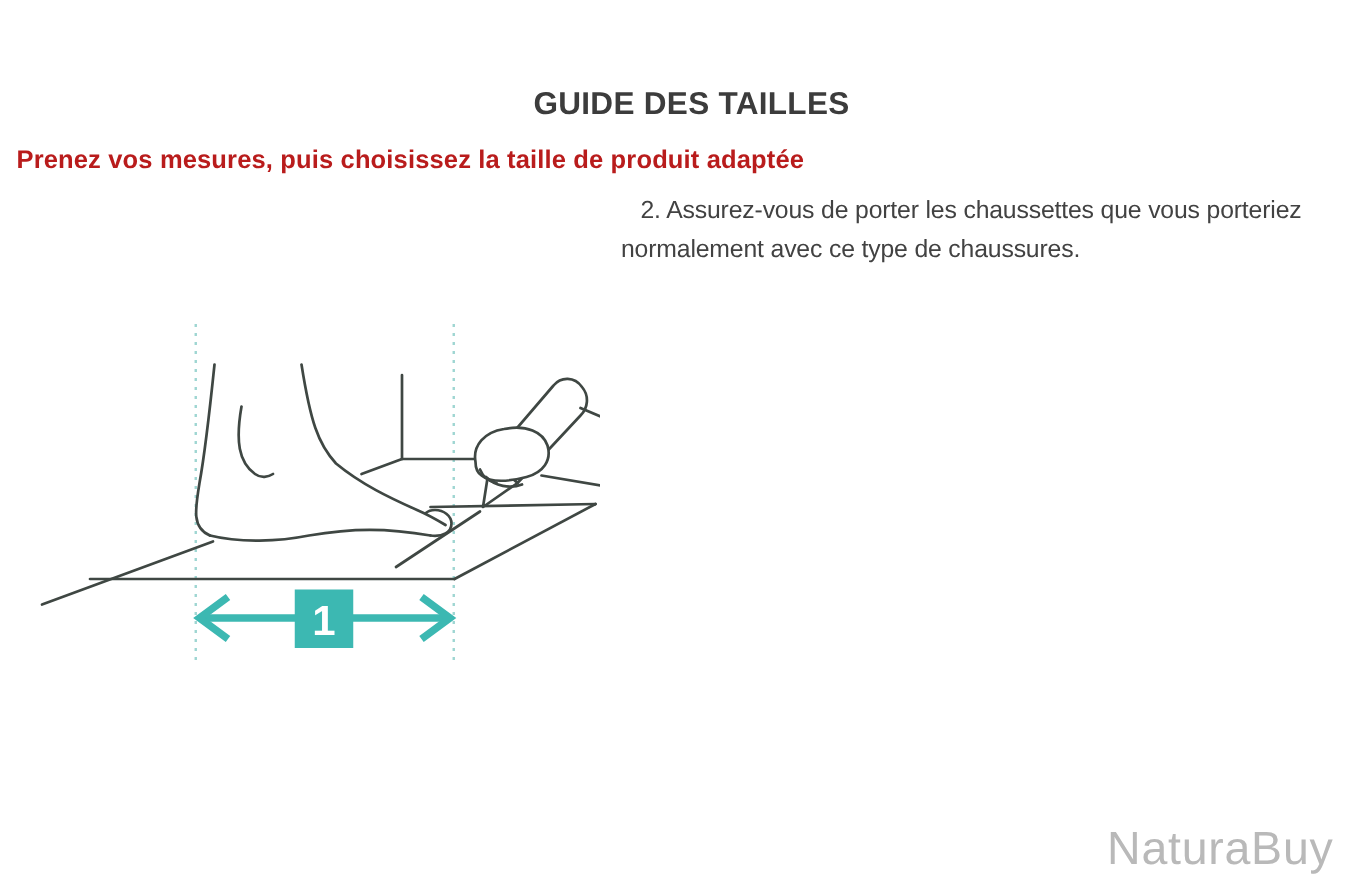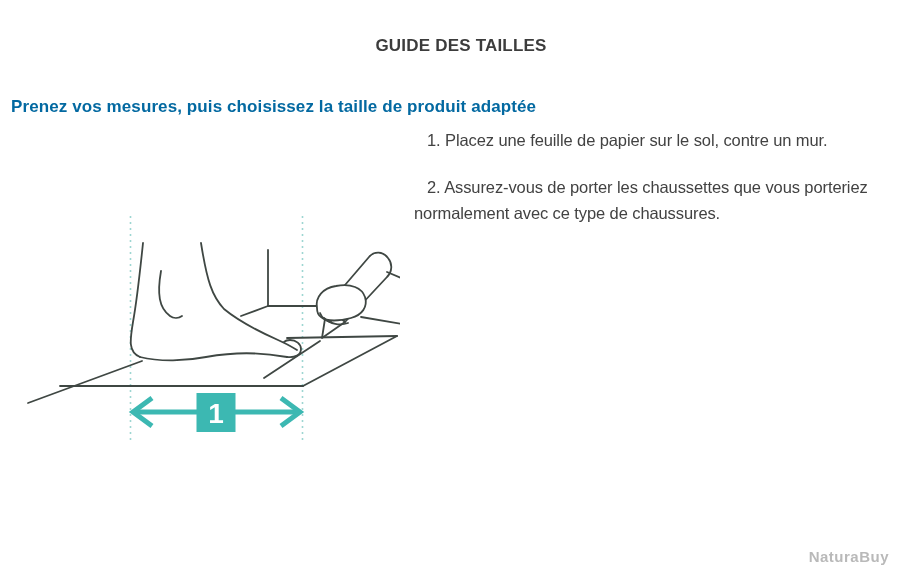--- a/index.html
+++ b/index.html
@@ -3,27 +3,27 @@
 <meta charset="utf-8">
 <style>
   html,body{margin:0;padding:0;}
   body{
     width:902px;height:585px;position:relative;overflow:hidden;
     background:#ffffff;
     font-family:"Liberation Sans","DejaVu Sans",sans-serif;
     color:var(--text,#424242);
   }
   .page-title{
-    position:absolute;top:25px;left:0;width:100%;box-sizing:border-box;
+    position:absolute;top:44px;left:0;width:100%;box-sizing:border-box;
     padding-left:20px;text-align:center;
-    font-size:17px;font-weight:bold;color:#3c3c3c;letter-spacing:.2px;
+    font-size:21px;font-weight:bold;color:#3c3c3c;letter-spacing:.2px;
   }
   .page-subtitle{
     position:absolute;top:83px;left:11px;
-    font-size:17px;font-weight:bold;color:#0369a1;letter-spacing:.1px;
+    font-size:17px;font-weight:bold;color:#b91c1c;letter-spacing:.1px;
   }
   .instructions{
     position:absolute;left:414px;top:127px;width:486px;
     font-size:16.5px;line-height:26px;color:var(--text,#424242);
   }
   .instructions p{
     margin:0 0 21px 0;text-indent:13px;letter-spacing:-0.1px;
   }
   .illustration{
     position:absolute;left:10px;top:125px;width:390px;height:390px;
@@ -33,21 +33,21 @@
   .white-fill{fill:#ffffff;}
   .silhouette{fill:#ffffff;stroke:none;}
   .dotted{stroke:var(--dotted-line,#9ed6d2);stroke-width:1.6;
           stroke-dasharray:2 4;fill:none;}
   .accent-stroke{stroke:var(--accent,#3cb8b2);stroke-width:5;fill:none;}
   .accent-fill{fill:var(--accent,#3cb8b2);}
   .step-num{fill:#ffffff;font-family:"Liberation Sans","DejaVu Sans",sans-serif;
             font-size:28px;font-weight:bold;text-anchor:middle;}
   .watermark{
     position:absolute;top:548px;right:13px;
-    font-size:15px;font-weight:bold;color:var(--watermark,#b9b9b9);
+    font-size:31px;font-weight:normal;color:var(--watermark,#b9b9b9);
     letter-spacing:.5px;
   }
 </style>
 </head>
 <body>
 
 <h1 class="page-title">GUIDE DES TAILLES</h1>
 
 <h2 class="page-subtitle">Prenez vos mesures, puis choisissez la taille de produit adaptée</h2>
 
@@ -105,17 +105,16 @@
     <path class="accent-stroke" d="M281,398 L300,412 L281,426"></path>
   </g>
 
   <g>
     <rect class="accent-fill" x="196.5" y="393" width="39" height="39"></rect>
     <text class="step-num" x="216" y="423">1</text>
   </g>
 </svg>
 
 <div class="instructions">
-  <p>1. Placez une feuille de papier sur le sol, contre un mur.</p>
   <p>2. Assurez-vous de porter les chaussettes que vous porteriez normalement avec ce type de chaussures.</p>
 </div>
 
 <div class="watermark">NaturaBuy</div>
 
 </body></html>

